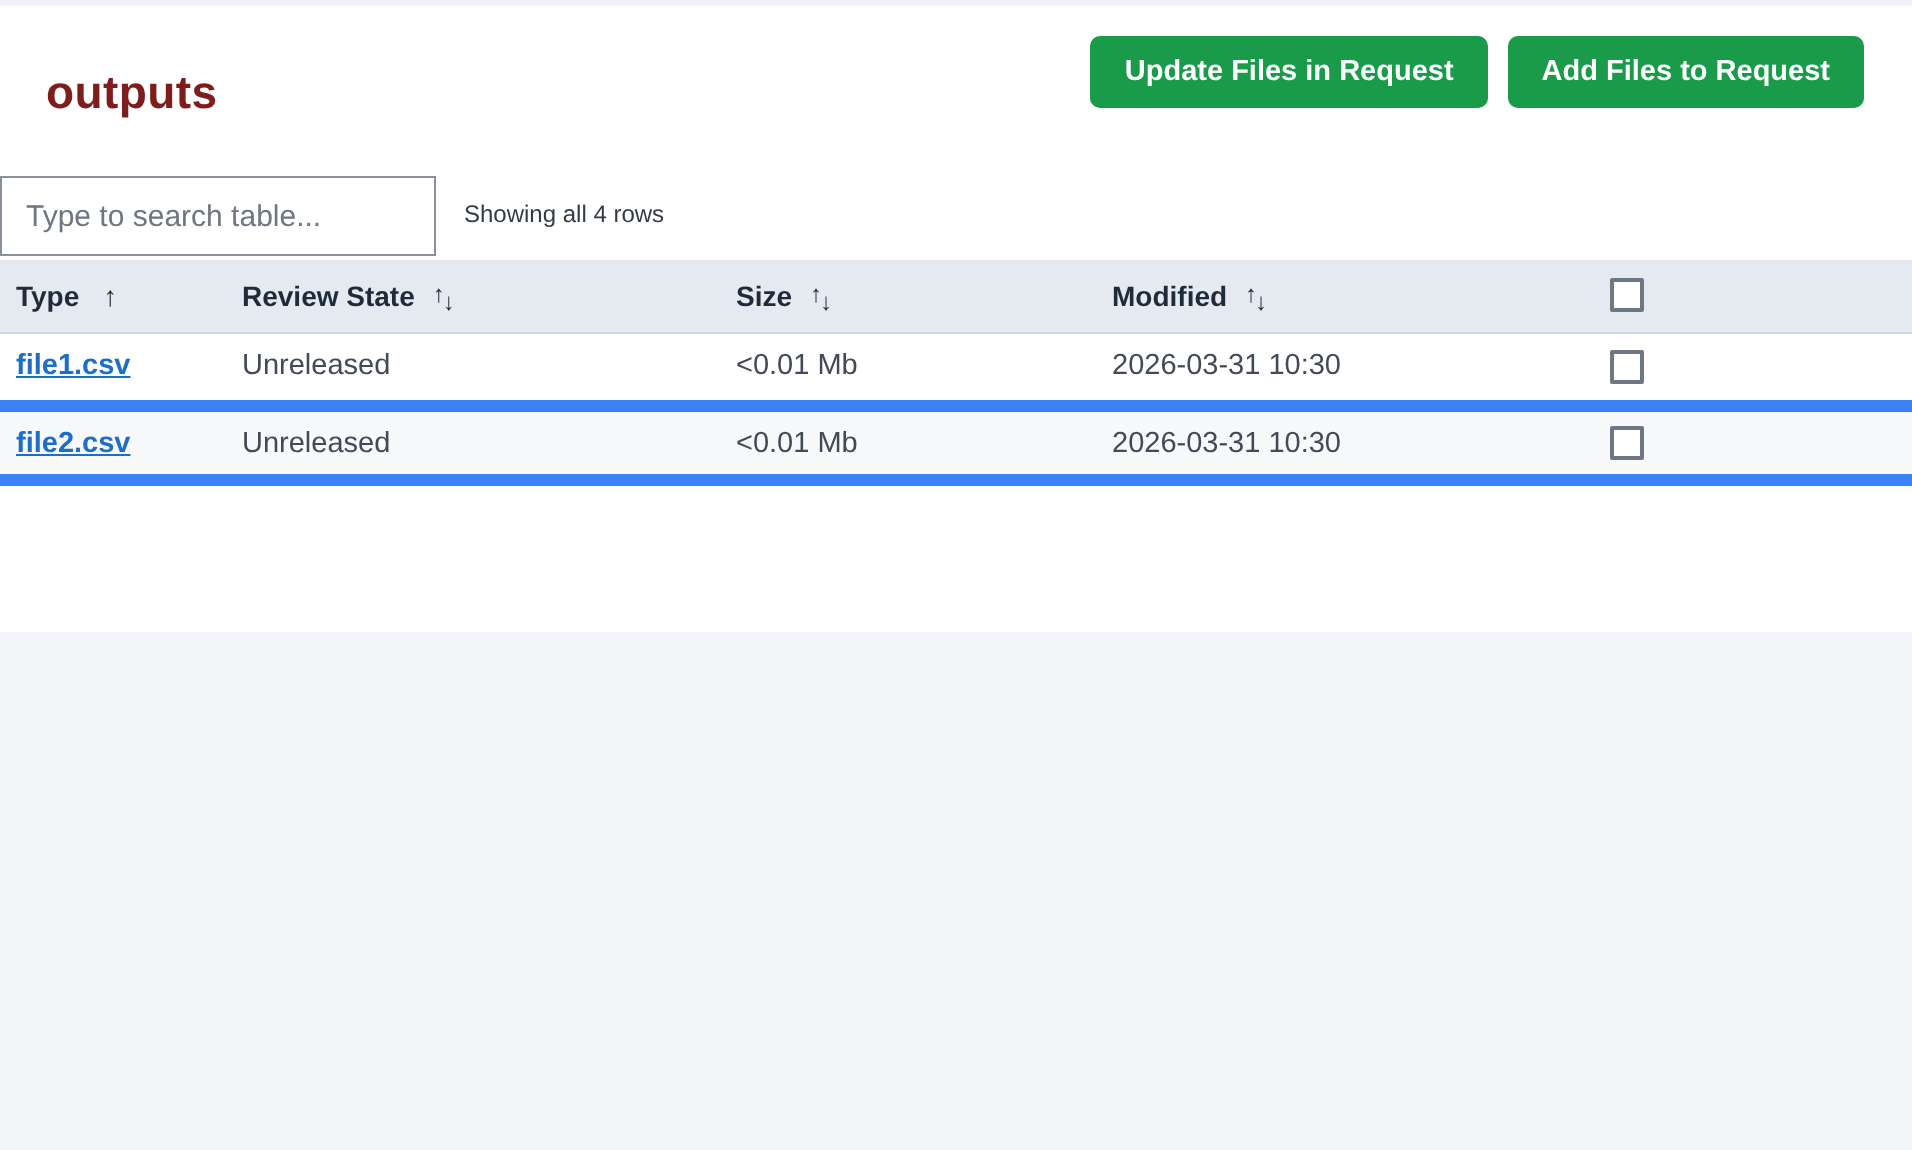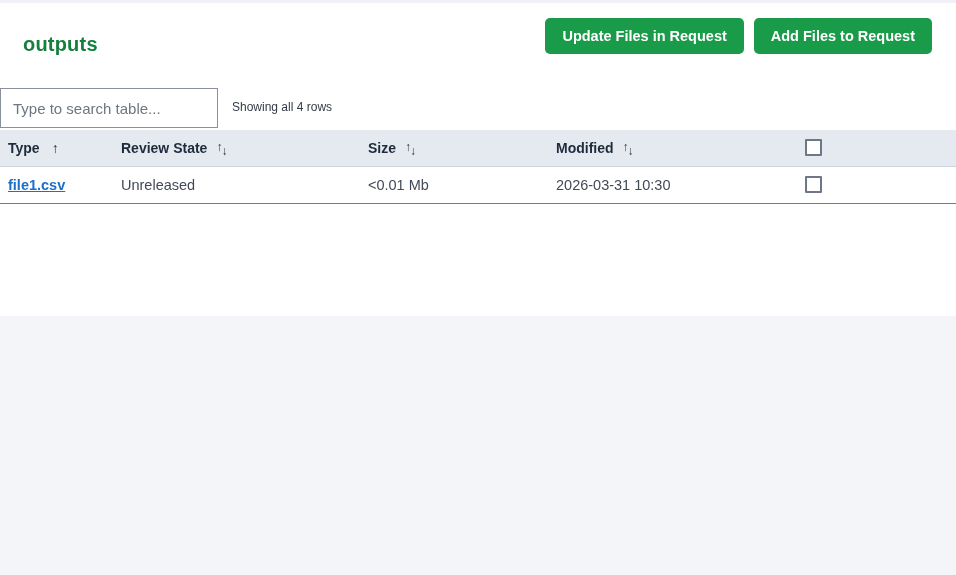--- a/index.html
+++ b/index.html
@@ -13,21 +13,21 @@
   .top-strip {
     position:absolute; top:0; left:0; width:956px; height:3px;
     background:#f0f1f8;
   }
   .white-panel {
     position:absolute; top:3px; left:0; width:956px; height:313px;
     background:#ffffff;
   }
   .page-title {
     position:absolute; left:23px; top:30px;
-    font-size:20px; font-weight:bold; color:#15803d;
+    font-size:23px; font-weight:bold; color:#7f1d1d;
     letter-spacing:0.2px;
   }
   .actions {
     position:absolute; top:15px; right:24px;
     display:flex; gap:10px;
   }
   .btn-green {
     height:36px; padding:0 17px;
     background:#1a9b4a; color:#ffffff;
     border:none; border-radius:5px;
@@ -58,21 +58,21 @@
     height:36px; background:#e5eaf1;
     border-bottom:1px solid #ccd4de;
     text-align:left; vertical-align:middle;
     padding-left:8px;
     font-size:14px; font-weight:bold; color:#1f2b3a;
     cursor:pointer; white-space:nowrap;
   }
   tbody td {
     height:37px; vertical-align:middle;
     padding-left:8px;
-    border-bottom:1px solid #3b82f6;
+    border-bottom:6px solid #3b82f6;
     font-size:14.5px; color:#414a56;
     white-space:nowrap;
   }
   tbody tr:nth-child(even) { background:#f7f9fa; }
   a.file-link {
     color:#1b6ec9; font-weight:bold;
     text-decoration:underline; font-size:14.5px;
   }
   .sort-asc {
     display:inline-block; margin-left:12px;
@@ -142,16 +142,25 @@
     <tbody>
       <tr>
         <td><a href="#" class="file-link">file1.csv</a></td>
         <td>Unreleased</td>
         <td>&lt;0.01 Mb</td>
         <td>2026-03-31 10:30</td>
         <td class="c-check">
             <input type="checkbox" class="cb" style="">
           </td>
       </tr>
+      <tr>
+        <td><a href="#" class="file-link">file2.csv</a></td>
+        <td>Unreleased</td>
+        <td>&lt;0.01 Mb</td>
+        <td>2026-03-31 10:30</td>
+        <td class="c-check">
+            <input type="checkbox" class="cb" style="">
+          </td>
+      </tr>
     </tbody>
   </table>
 
 </div>
 
 </body></html>

